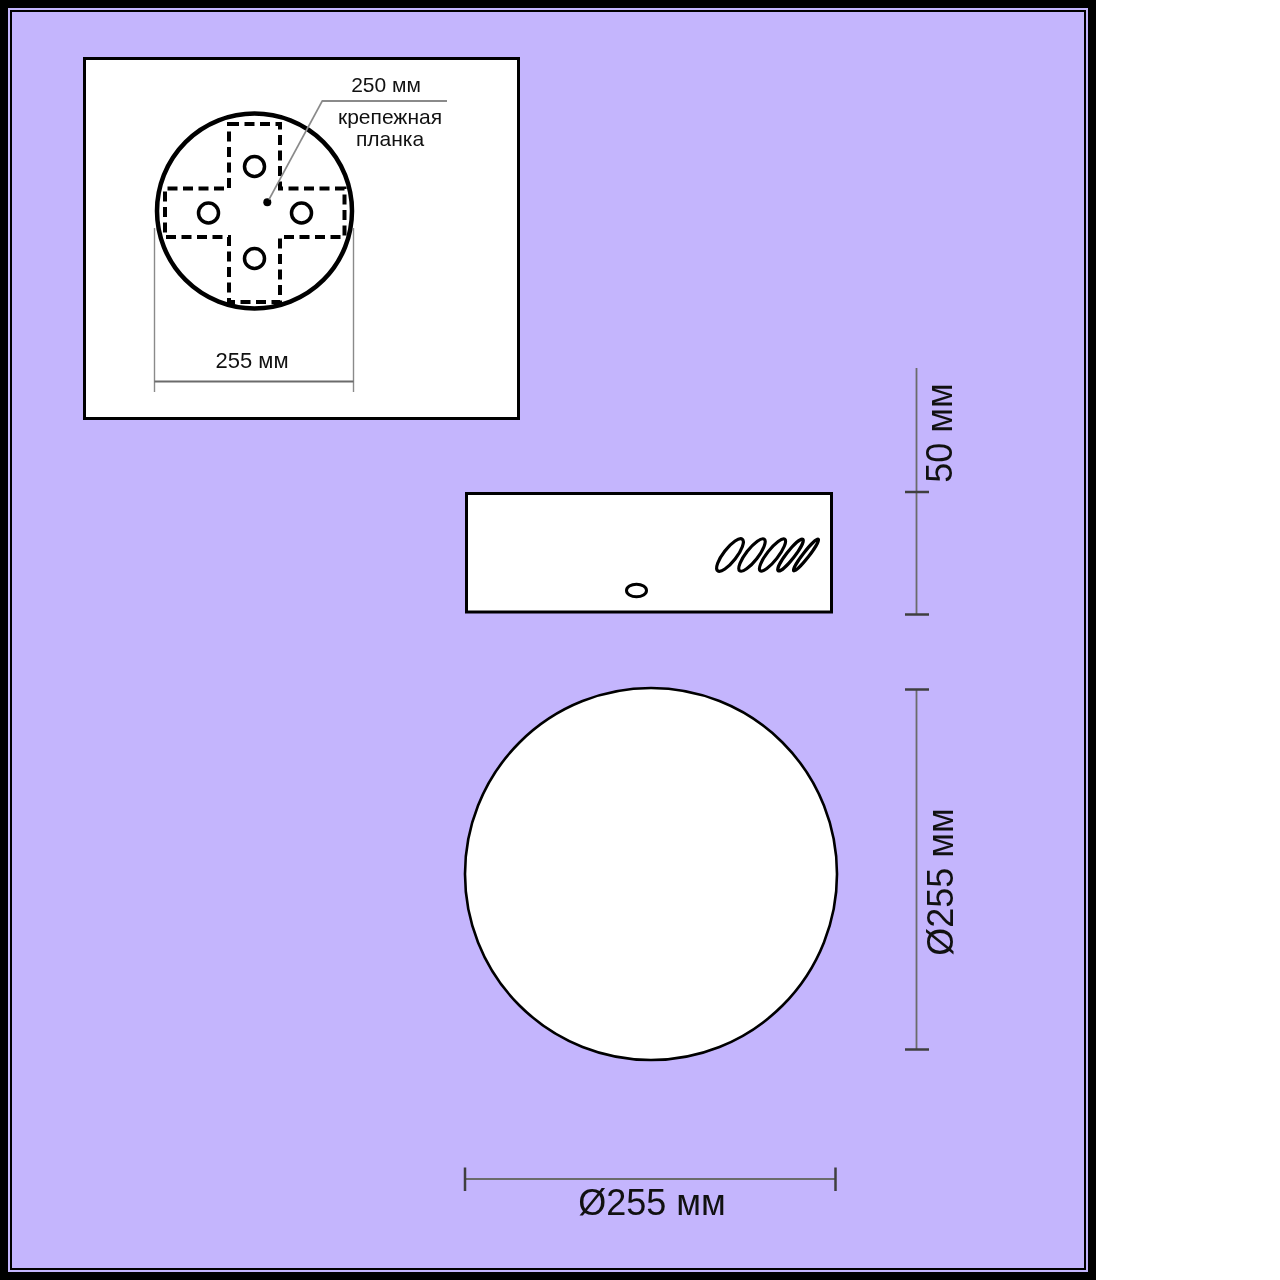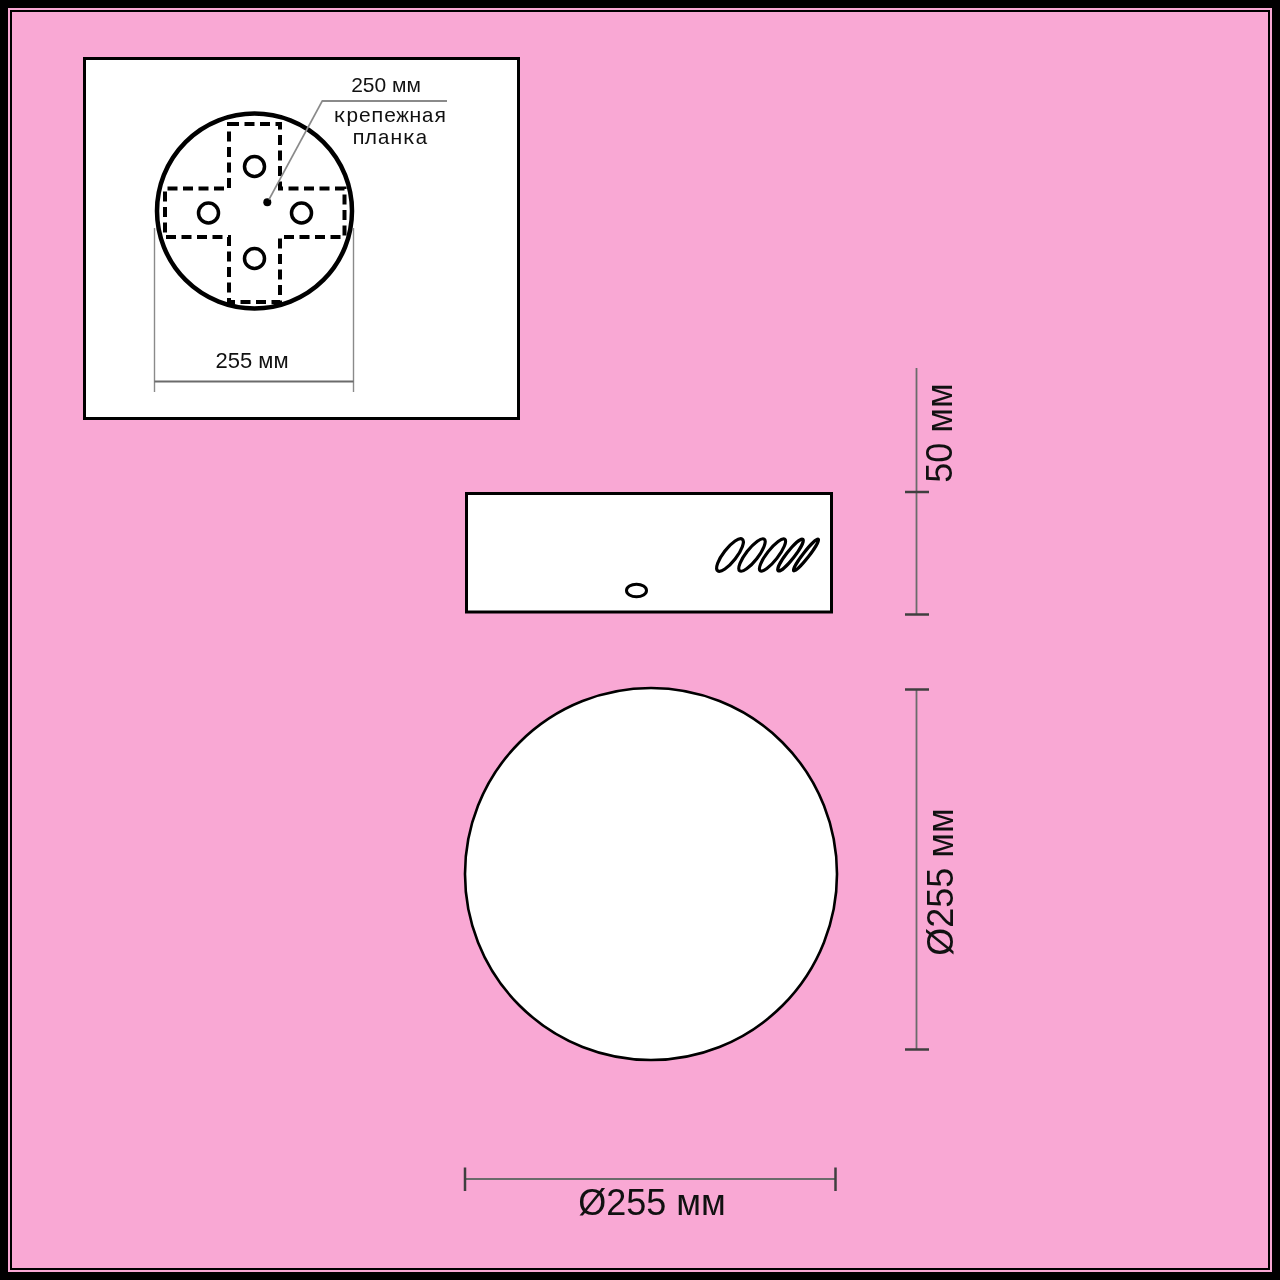--- a/index.html
+++ b/index.html
@@ -6,23 +6,23 @@
     margin: 0;
     padding: 0;
     width: 1280px;
     height: 1280px;
     background: #ffffff;
     font-family: "Liberation Sans", "DejaVu Sans", sans-serif;
     color: #111111;
   }
   #stage {
     position: relative;
-    width: 1280px;
+    width: 1096px;
     height: 1280px;
-    background: #f9a8d4;
+    background: #c4b5fd;
     overflow: hidden;
   }
   .frame-outer {
     position: absolute;
     inset: 0;
     border: 8px solid #000000;
     box-sizing: border-box;
     pointer-events: none;
   }
   .frame-inner {
@@ -57,21 +57,21 @@
     transform: translateX(-50%);
   }
   .underline-250 {
     position: absolute;
     left: 322px;
     top: 100px;
     width: 125px;
     height: 2px;
     background: #8a8a8a;
   }
-  .bracket-label div { display: block; font-family: Liberation Mono, monospace; }
+  .bracket-label div { display: block; }
 </style>
 </head>
 <body>
 
 <div id="stage">
 
   <div class="frame-outer"></div>
   <div class="frame-inner"></div>
 
   <svg class="drawing" viewBox="0 0 1280 1280">

